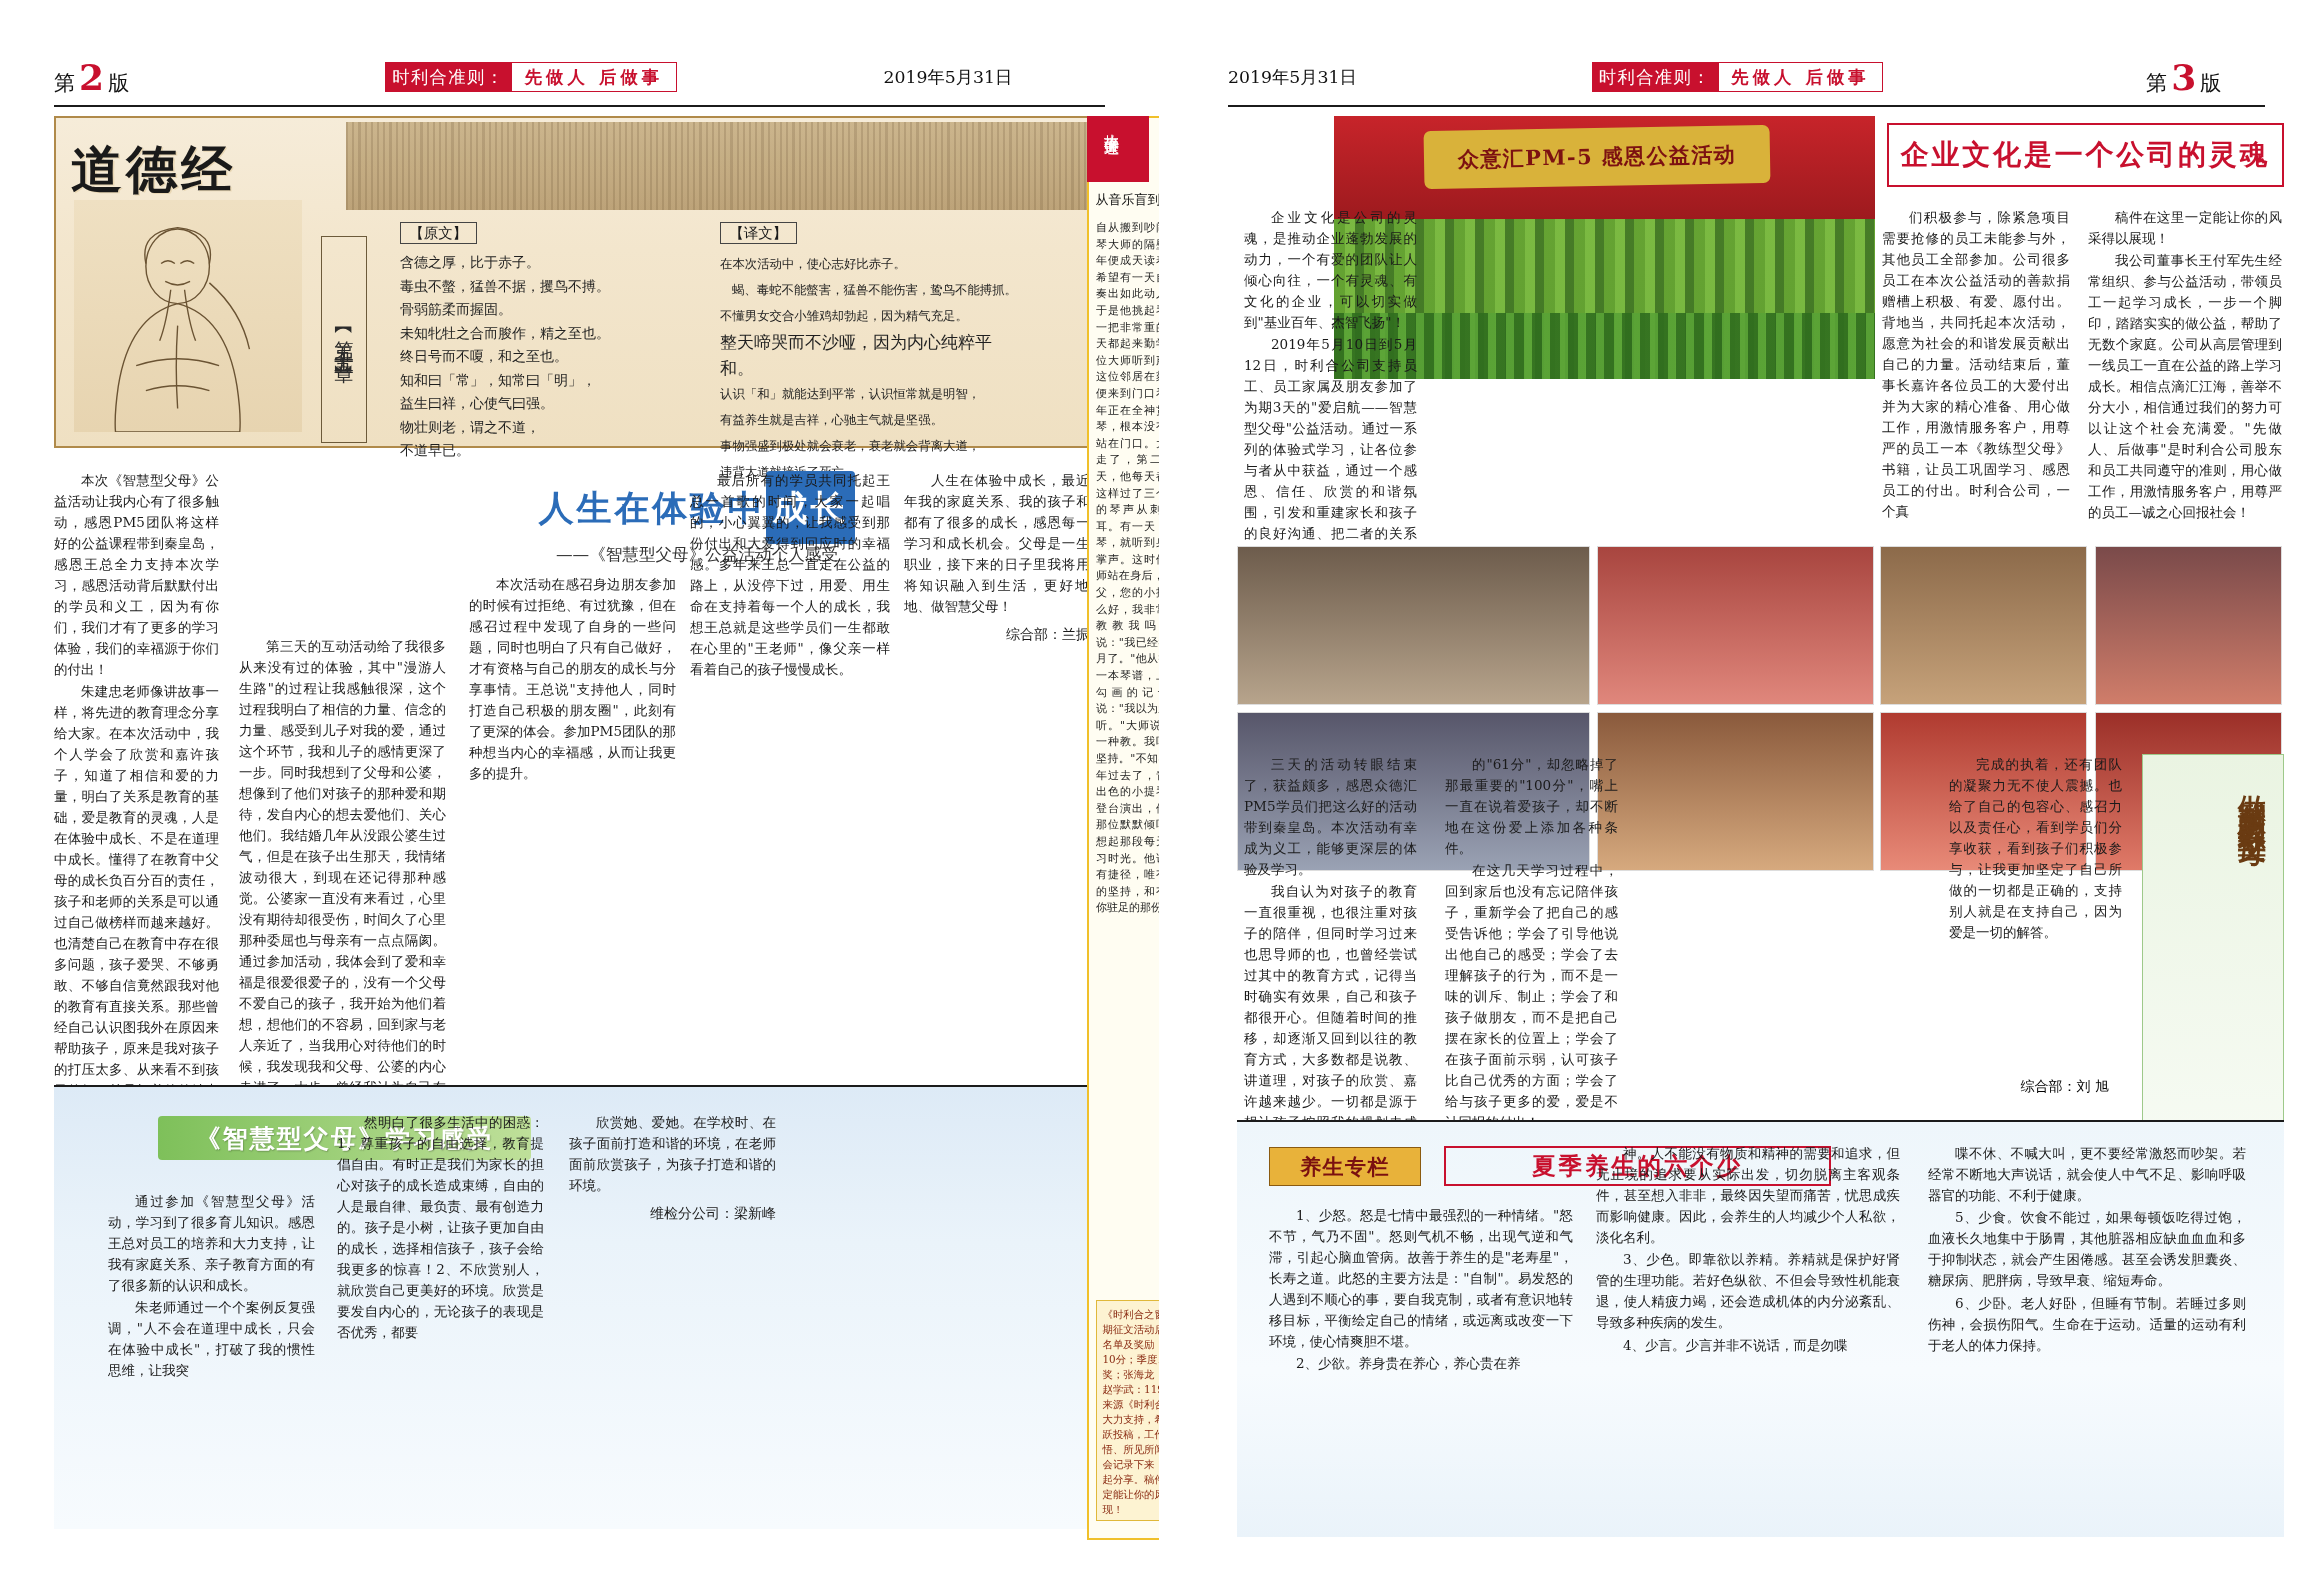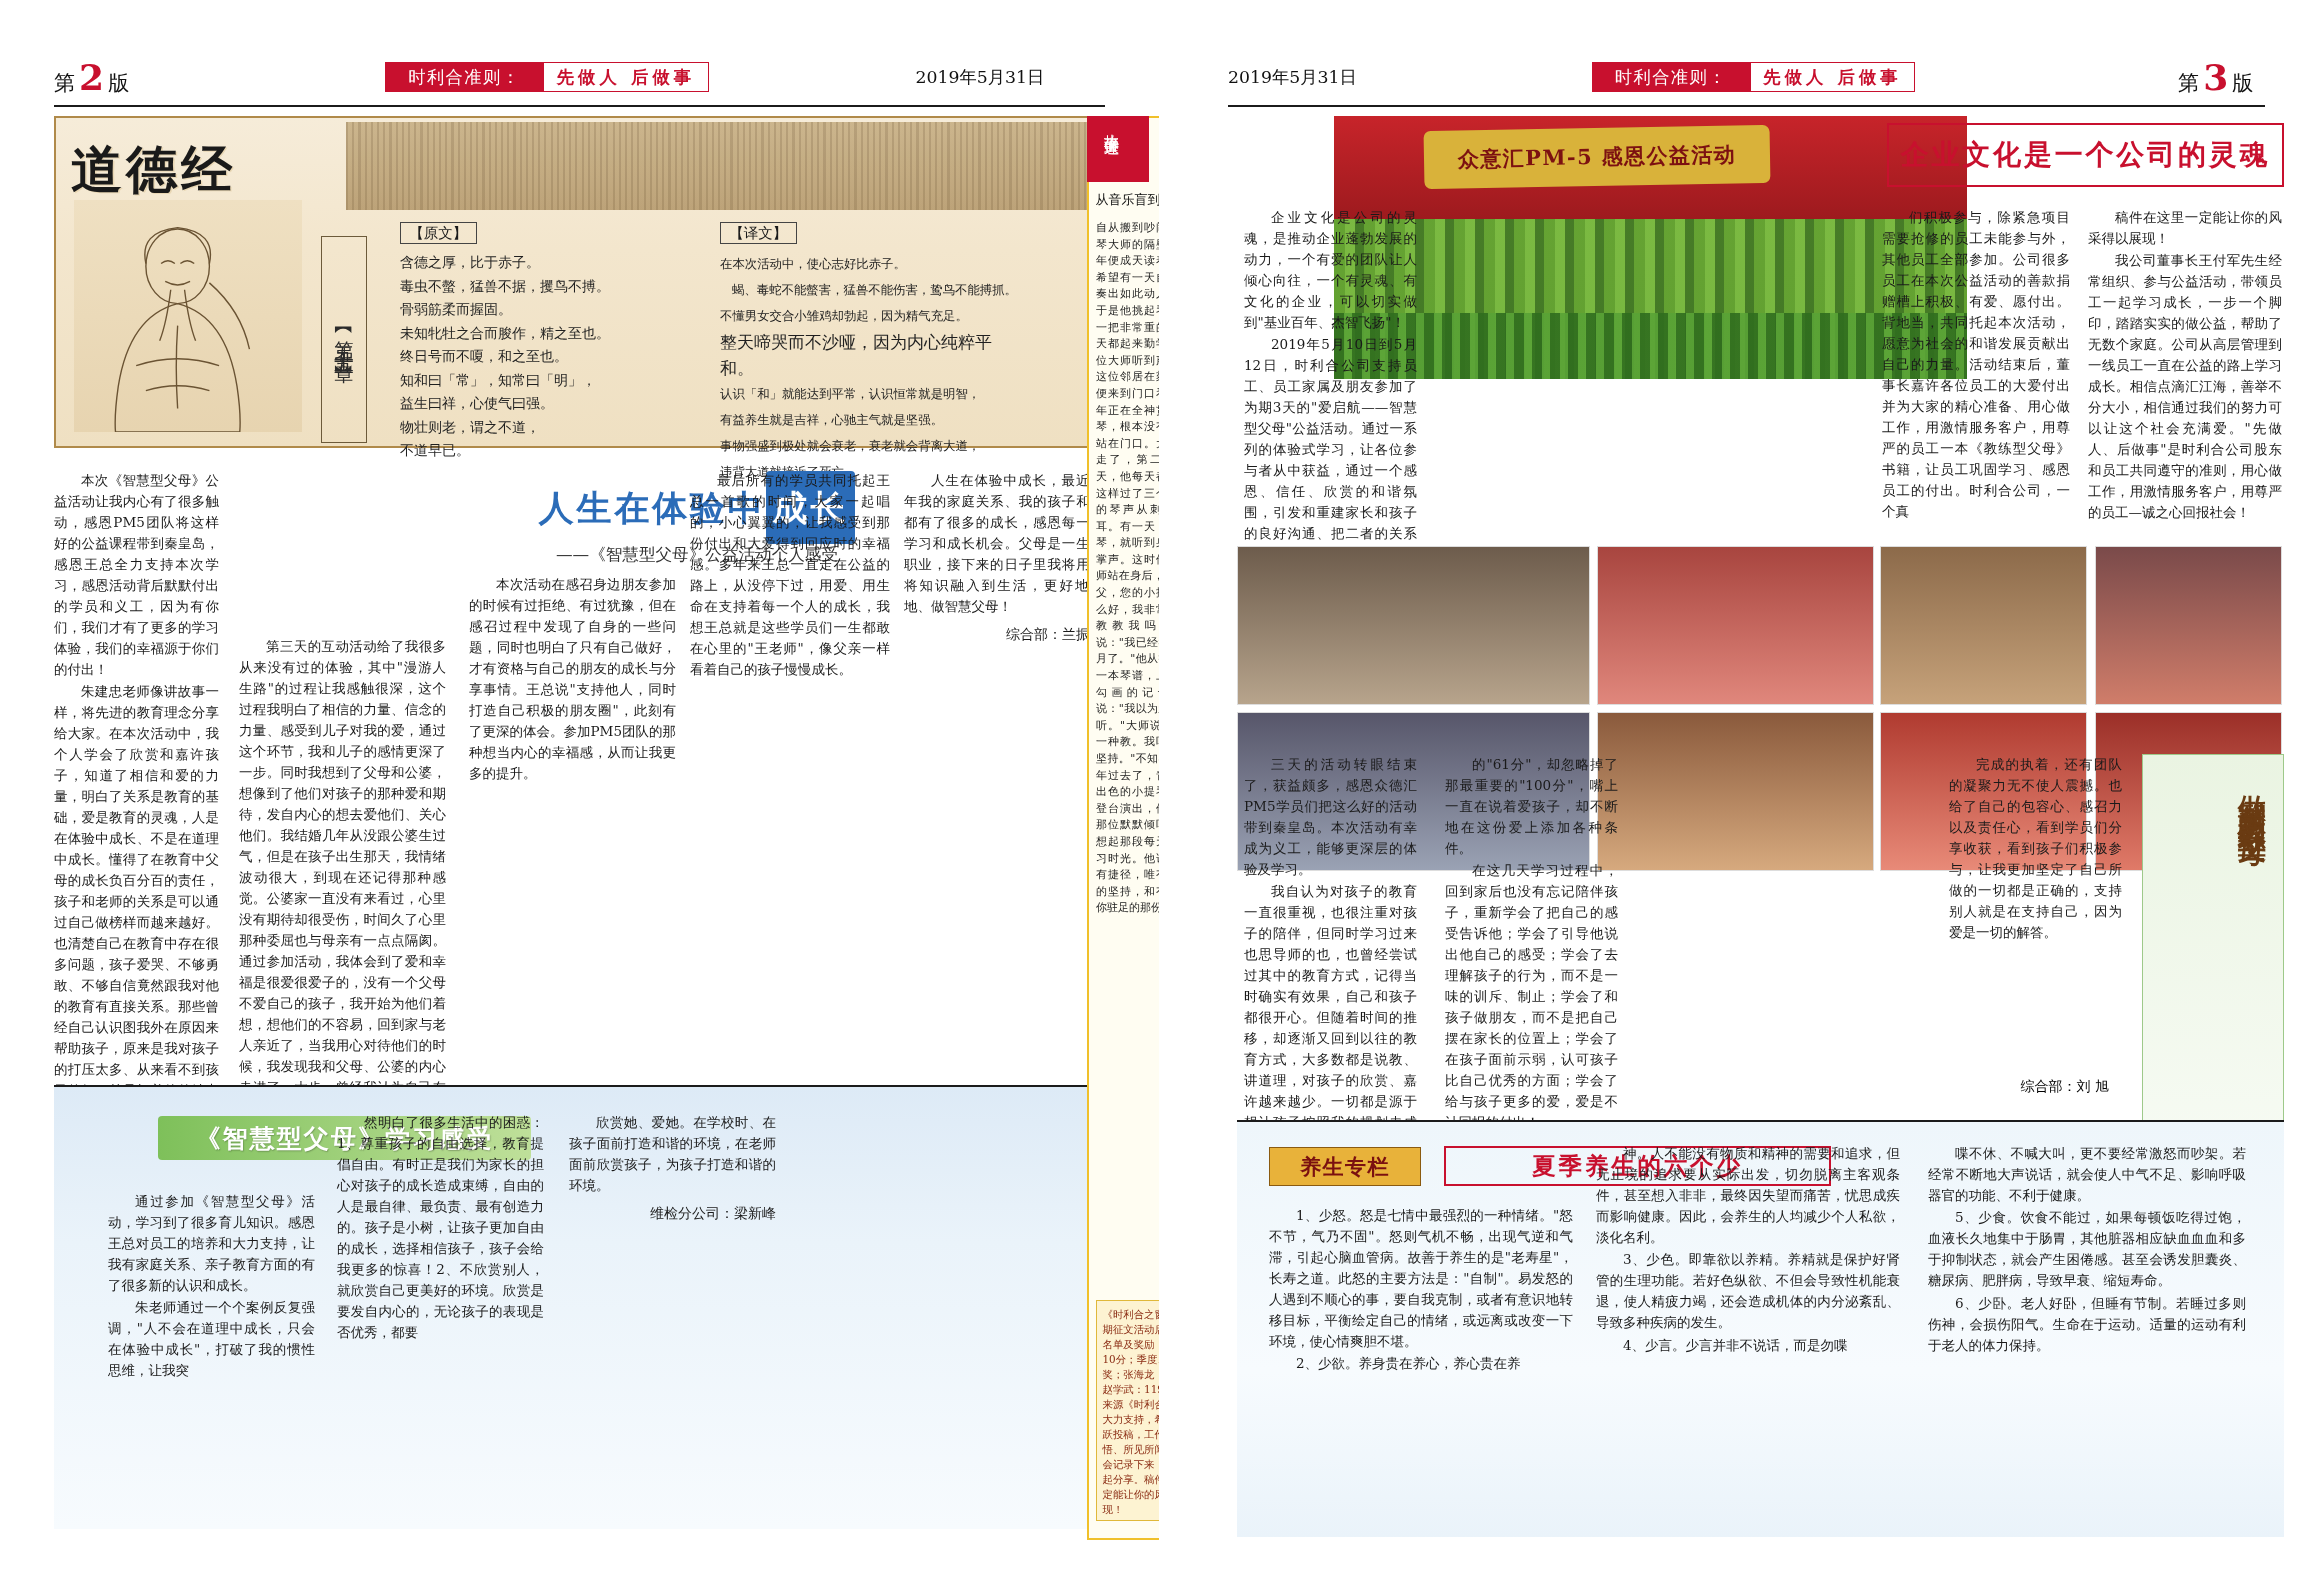--- a/index.html
+++ b/index.html
@@ -12,21 +12,21 @@
   .page{position:absolute;top:0;height:1584px;width:1159px;box-sizing:border-box;}
   .page-left{left:0;background:#ffffff;}
   .page-right{left:1159px;background:#ffffff;}
 
   
   .masthead{position:absolute;top:54px;height:46px;display:flex;align-items:center;}
   .ban-no{display:flex;align-items:baseline;font-family:"DejaVu Serif","Liberation Serif",serif;}
   .ban-no .lbl{font-size:21px;color:#111;}
   .ban-no .num{font-size:36px;color:#c8102e;font-weight:bold;margin:0 4.1px;font-family:"DejaVu Serif",serif;}
   .slogan{display:flex;align-items:stretch;height:30px;}
-  .slogan .key{background:#c8102e;color:#fff;font-size:17.3px;letter-spacing:1.4px;padding:0 23px;display:flex;align-items:center;}
+  .slogan .key{background:#c8102e;color:#fff;font-size:17.3px;letter-spacing:1.4px;padding:0 7px;display:flex;align-items:center;}
   .slogan .val{border:1.4px solid #c8102e;color:#c8102e;font-size:17.3px;letter-spacing:4.1px;padding:0 12.4px;display:flex;align-items:center;font-weight:bold;}
   .mdate{font-size:17.3px;color:#111;}
   .rule{position:absolute;height:2.1px;background:#1b1b1b;}
 
   
   .cn{font-family:"DejaVu Serif","Liberation Serif",serif;}
   .body-text{font-size:13.5px;line-height:21px;color:#1a1a1a;text-align:justify;text-indent:2em;}
   .body-text p{margin:0 0 1.4px 0;}
 
   
@@ -79,21 +79,21 @@
      margin:5.5px 0 0 14px;font-family:"DejaVu Serif",serif;letter-spacing:1.4px;}
   .midcol-sub{position:absolute;left:1092px;top:191px;width:124px;font-size:13px;color:#111;
      font-family:"DejaVu Serif",serif;text-align:center;}
   .midcol-body{position:absolute;left:1096px;top:220px;width:119px;height:1051px;
      font-size:11px;line-height:16.6px;color:#222;font-family:"DejaVu Serif",serif;text-align:justify;}
   .midcol-note{position:absolute;left:1096px;top:1300px;width:119px;height:221px;
      background:#fdf3d2;border:1.4px solid #e0b83a;box-sizing:border-box;padding:5.5px;
      font-size:10.4px;line-height:15px;color:#8a2b12;font-family:"DejaVu Serif",serif;}
 
   
-  .rp-banner{position:absolute;left:1334px;top:116px;width:633px;height:263px;
+  .rp-banner{position:absolute;left:1334px;top:116px;width:541px;height:263px;
      background:linear-gradient(180deg,#b01e22,#d4393a 45%,#8e1417);overflow:hidden;}
   .rp-banner .stage{position:absolute;left:0;top:0;right:0;height:104px;
      background:linear-gradient(180deg,#c7242a,#9d1a1e);}
   .rp-banner .arch{position:absolute;left:90px;top:12.4px;width:346px;height:58px;
      background:#d9b23a;border-radius:7px;color:#7c1111;display:flex;align-items:center;justify-content:center;
      font-size:21px;font-weight:bold;font-family:"DejaVu Serif",serif;letter-spacing:1.4px;transform:rotate(-1deg);}
   .rp-banner .crowd{position:absolute;left:0;bottom:0;width:100%;height:160px;
      background:repeating-linear-gradient(90deg,#5fa832 0 11px,#76c042 11px 21px,#3f7f26 21px 30px);
      opacity:.95;}
   .rp-banner .crowd2{position:absolute;left:0;bottom:0;width:100%;height:66px;

